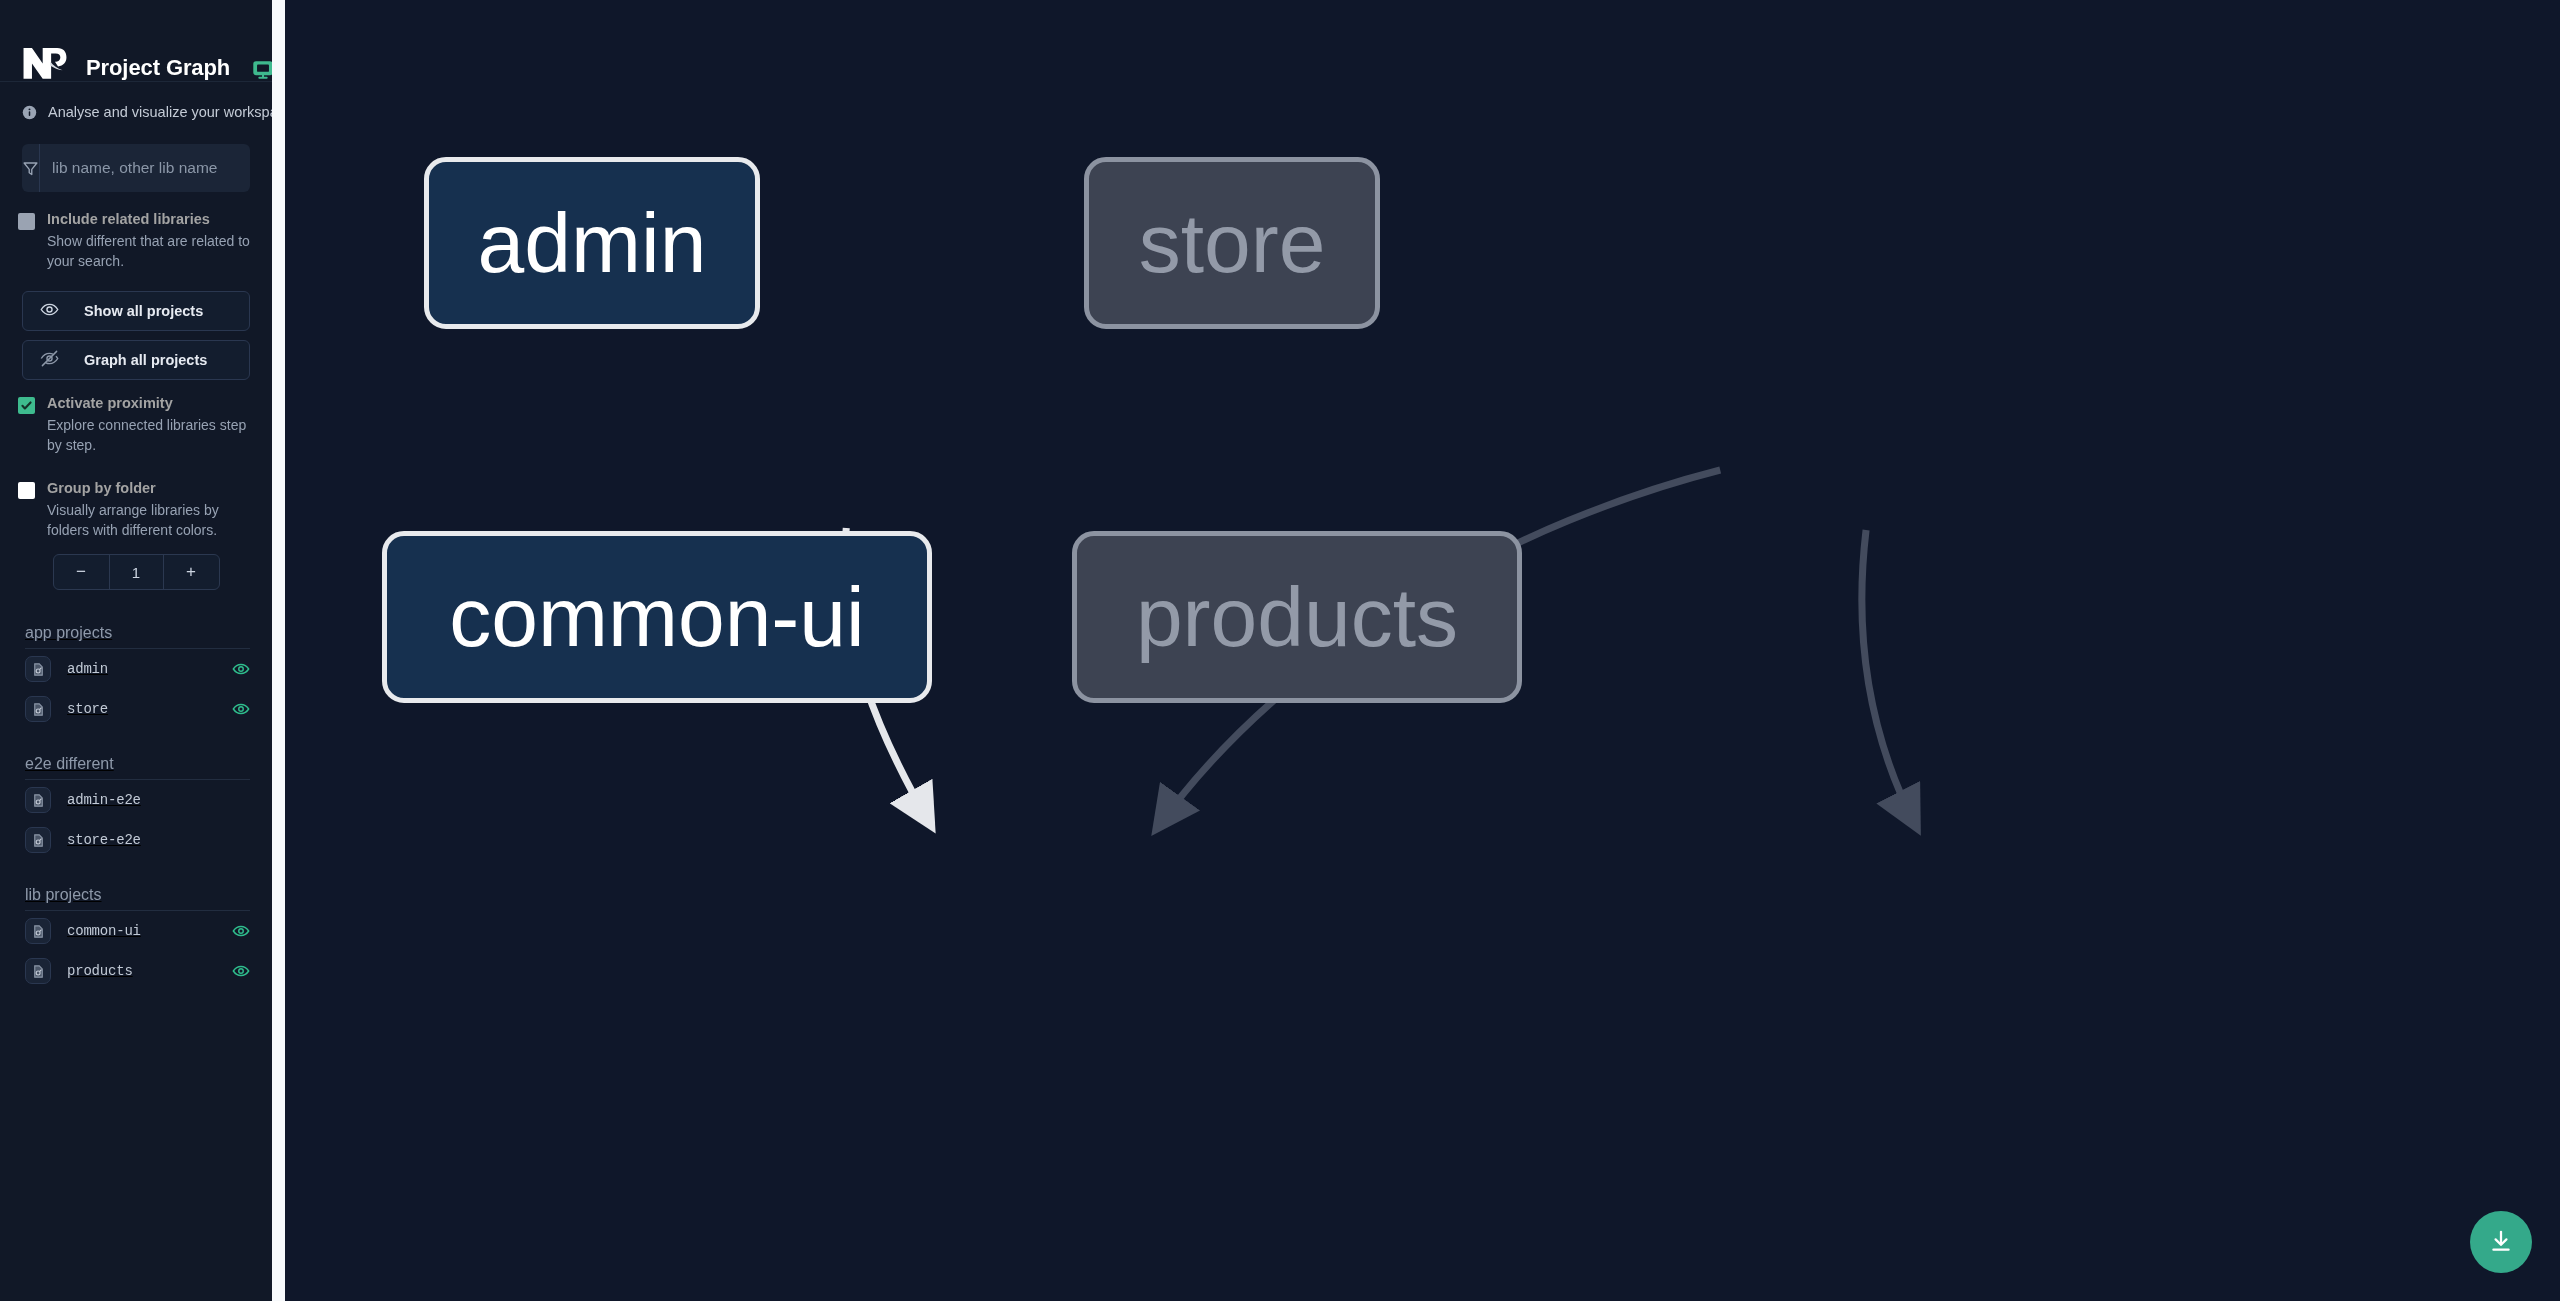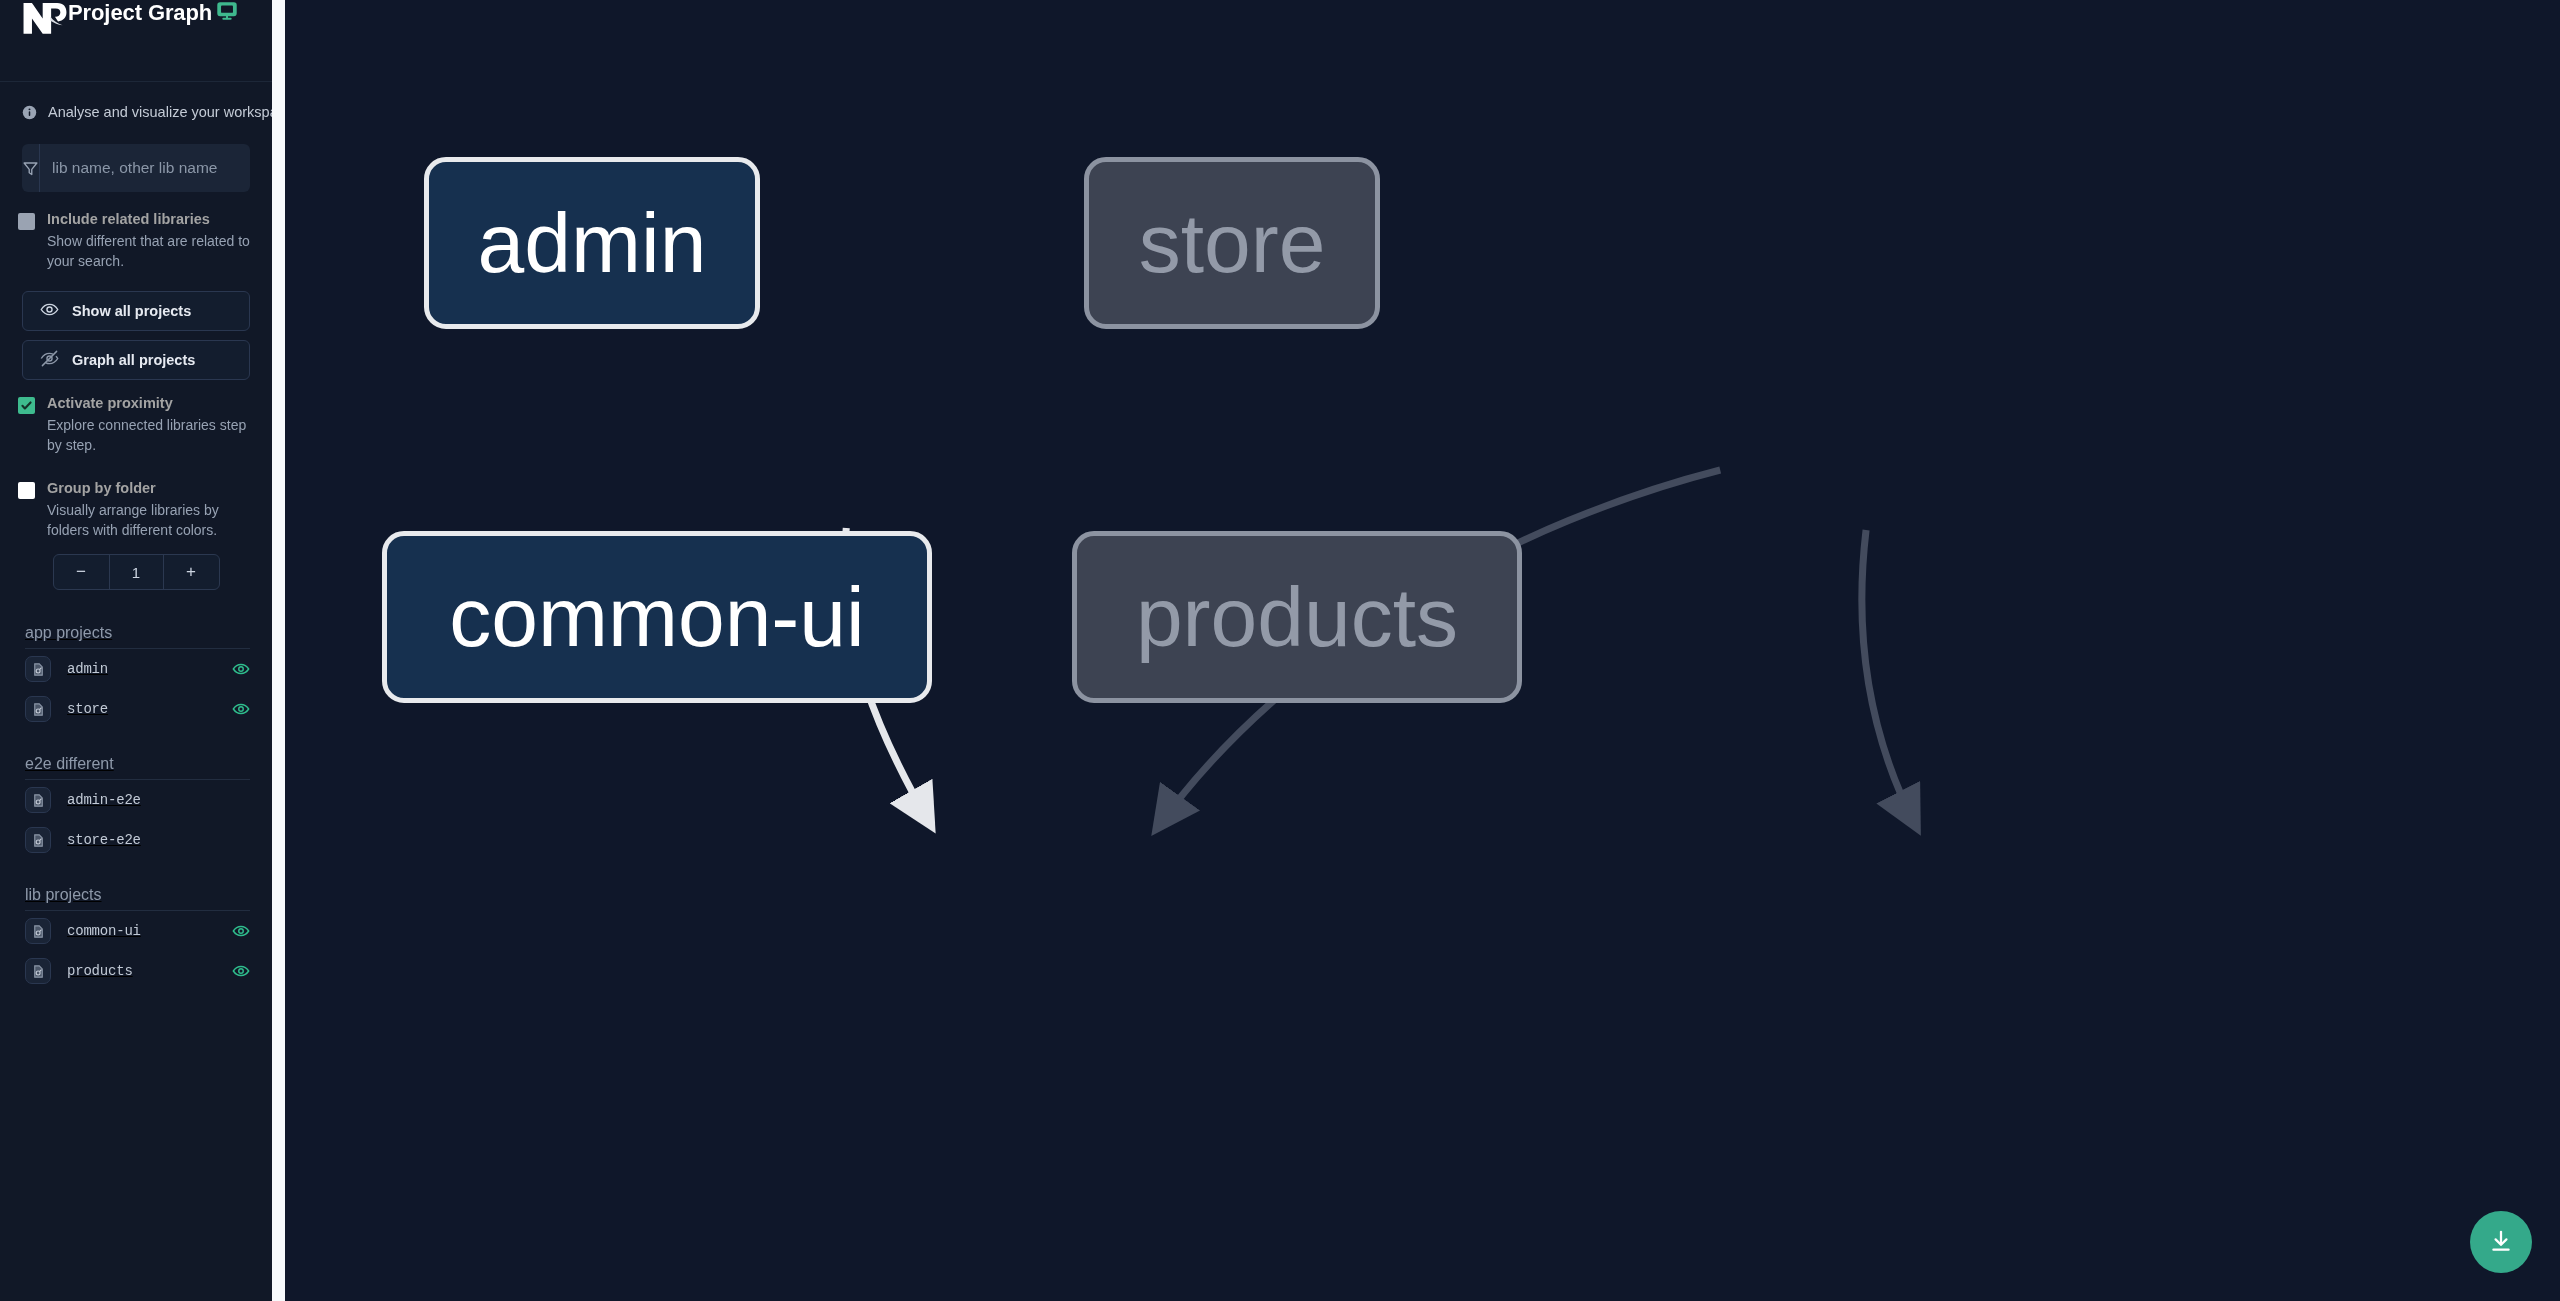--- a/index.html
+++ b/index.html
@@ -14,23 +14,24 @@
   
   .sidebar {
     position: relative;
     width: 272px; height: 1301px;
     background: #111827;
     flex: 0 0 272px;
     display: flex; flex-direction: column;
   }
   .sidebar-header {
     height: 82px;
-    display: flex; align-items: flex-start;
+    display: flex; align-items: flex-end;
     padding: 0 22px;
     border-bottom: 1px solid #1d2738;
+    gap: 18px;
   }
   .nx-logo { width: 46px; height: 36px; flex: 0 0 46px; }
   .app-title {
     font-size: 22px; font-weight: 700; color: #ffffff;
     letter-spacing: -0.1px; white-space: nowrap;
   }
   .monitor-icon { width: 22px; height: 22px; flex: 0 0 22px; margin-left: 4px; }
 
   .tagline-row {
     display: flex; align-items: center; gap: 11px;
@@ -73,21 +74,21 @@
   .cbox.white { background: #ffffff; }
   .cbox.green { background: #3ebb8e; }
   .cbox svg { width: 13px; height: 13px; }
   .check-texts { min-width: 0; }
   .check-title { font-size: 14.5px; font-weight: 700; color: #a3a3a3; line-height: 1.35; }
   .check-desc  { font-size: 14px; color: #97a2b3; line-height: 1.45; margin-top: 1px; }
 
   
   .btn-wrap { padding: 20px 22px 0 22px; }
   .wide-btn {
-    display: flex; align-items: center; gap: 13px;
+    display: flex; align-items: center; gap: 25px;
     width: 100%; height: 40px;
     background: #131d2e;
     border: 1px solid #2a3750;
     border-radius: 6px;
     padding: 0 17px;
     color: #e6eaf1; font-size: 14.5px; font-weight: 700;
     font-family: "Liberation Sans", sans-serif;
     cursor: pointer; text-align: left;
   }
   .wide-btn + .wide-btn { margin-top: 9px; }

